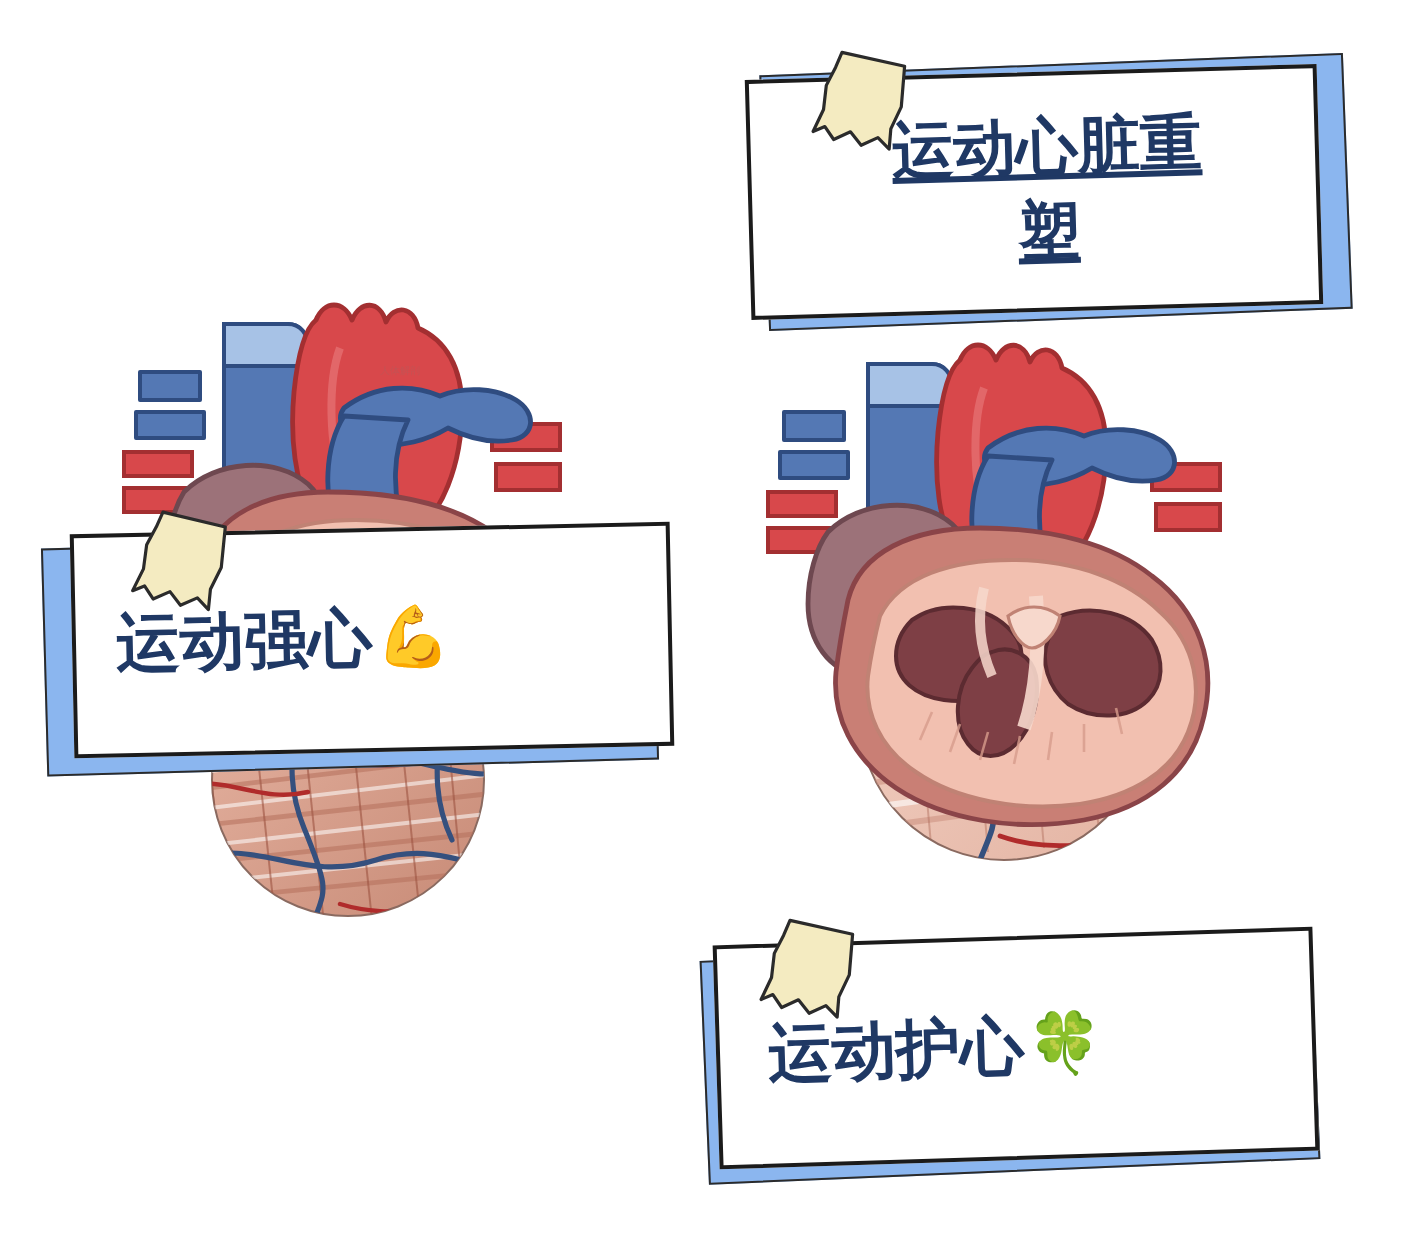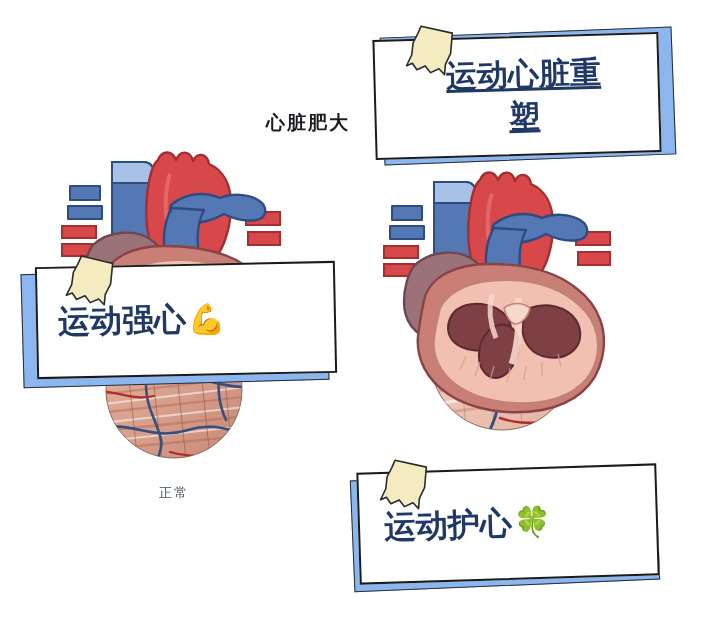--- a/index.html
+++ b/index.html
@@ -153,21 +153,20 @@
                  c-12 -7 -18 -22 -14 -34 c2 -7 4 -12 6 -16 z" fill="#7E3F45" stroke="#5C2B31" stroke-width="2"></path>
         <path d="M118 168 c10 -4 20 0 24 10 c4 12 0 28 -8 38 c-8 10 -20 12 -28 4
                  c-8 -8 -8 -26 -2 -38 c4 -8 8 -12 14 -14 z" fill="#7E3F45" stroke="#5C2B31" stroke-width="2"></path>
 
         <path d="M140 140 c2 24 2 44 -4 62" fill="none" stroke="#F7D8CC" stroke-width="6" opacity=".9"></path>
         <path d="M116 136 c-4 16 -2 30 4 44" fill="none" stroke="#F7D8CC" stroke-width="5" opacity=".85"></path>
 
         <path d="M128 148 c8 -6 18 -6 26 0 c-2 10 -10 16 -14 16 c-4 0 -10 -6 -12 -16 z" fill="#F7D8CC" stroke="#C08274" stroke-width="1.6"></path>
       </g>
     </svg>
-    <div class="tissue-label" style="left:64px;top:344px;">正常</div>
   </div>
 
   <div class="heart-wrap" style="left:370px;top:160px;width:260px;height:330px;">
     <svg class="heart-svg" width="260" height="330" viewBox="0 0 260 330">
       <defs>
         <clipPath id="circR">
             <circle cx="132" cy="92" r="72"></circle>
           </clipPath>
         <linearGradient id="tisR" x1="0" y1="0" x2="1" y2="1">
           <stop offset="0" stop-color="#F4D3C6"></stop>
@@ -268,21 +267,20 @@
             <path d="M124 206 l-4 14"></path>
           <path d="M140 208 l-3 14"></path>
             <path d="M156 206 l-2 14"></path>
             <path d="M172 202 l0 14"></path>
           <path d="M188 194 l3 13"></path>
         </g>
       </g>
     </svg>
   </div>
 
-  <div class="heading" style="left:266px;top:110px;">心脏肥大</div>
 
   <div class="card" style="left:374px;top:28px;width:300px;height:138px;">
     <div class="back" style="left:8px;top:4px;width:292px;height:128px;transform:rotate(-2.2deg);"></div>
     <div class="front" style="left:0px;top:8px;width:286px;height:120px;transform:rotate(-1.6deg);">
       <div class="title" style="font-size:31px;width:100%;text-align:center;padding-left:14px;">
         <span class="u">运动心脏重</span><br>
         <span class="u">塑</span>
       </div>
     </div>
 

